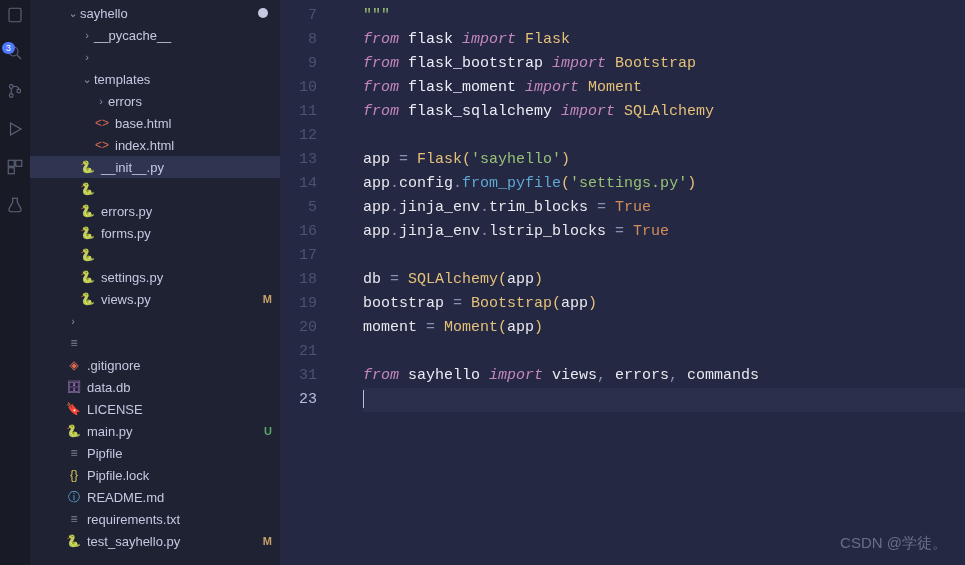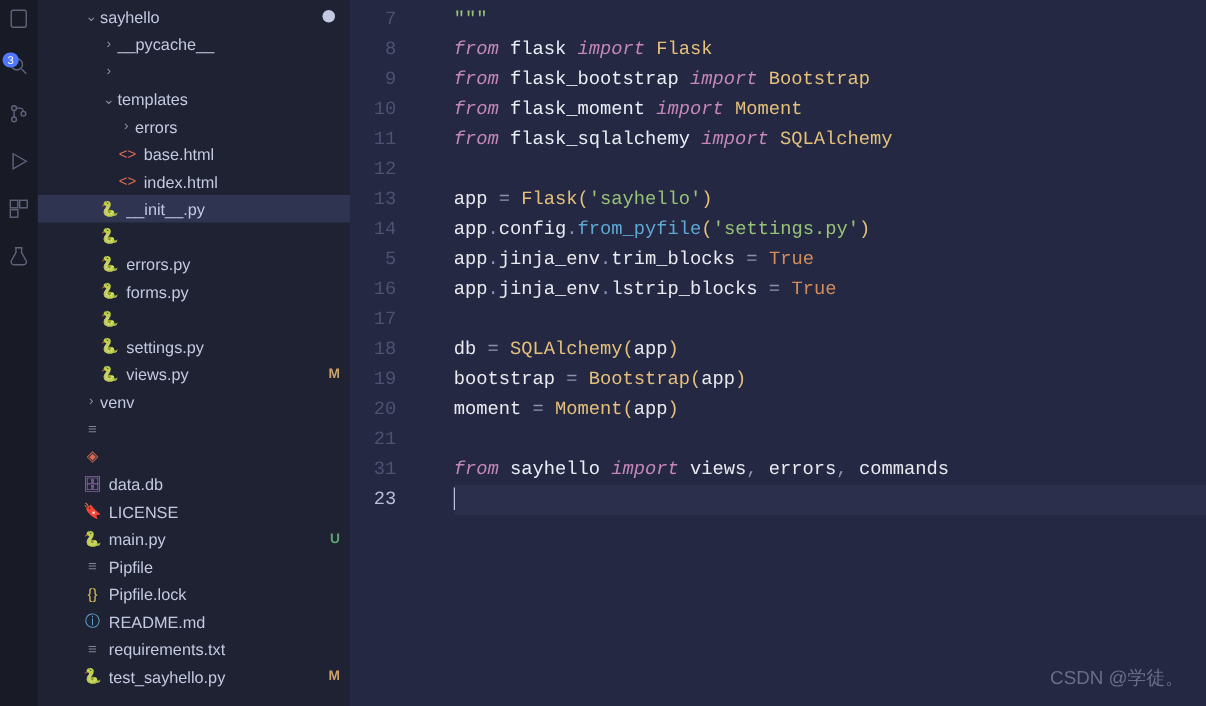--- a/index.html
+++ b/index.html
@@ -211,29 +211,29 @@
     </div>
     <div class="row">
       <span class="indent" style="width: 50px;"></span>
       <span class="ficon ic-py">🐍</span>
       <span class="fname">views.py</span>
       <span class="status">M</span>
     </div>
     <div class="row">
       <span class="indent" style="width: 36px;"></span>
       <span class="chev">›</span>
-      <span class="fname">venv</span>
     </div>
     <div class="row">
       <span class="indent" style="width: 36px;"></span>
       <span class="ficon ic-yml">≡</span>
     </div>
     <div class="row">
       <span class="indent" style="width: 36px;"></span>
       <span class="ficon ic-git">◈</span>
+      <span class="fname">.gitignore</span>
     </div>
     <div class="row">
       <span class="indent" style="width: 36px;"></span>
       <span class="ficon ic-db">🗄</span>
       <span class="fname">data.db</span>
     </div>
     <div class="row">
       <span class="indent" style="width: 36px;"></span>
       <span class="ficon ic-lic">🔖</span>
       <span class="fname">LICENSE</span>

